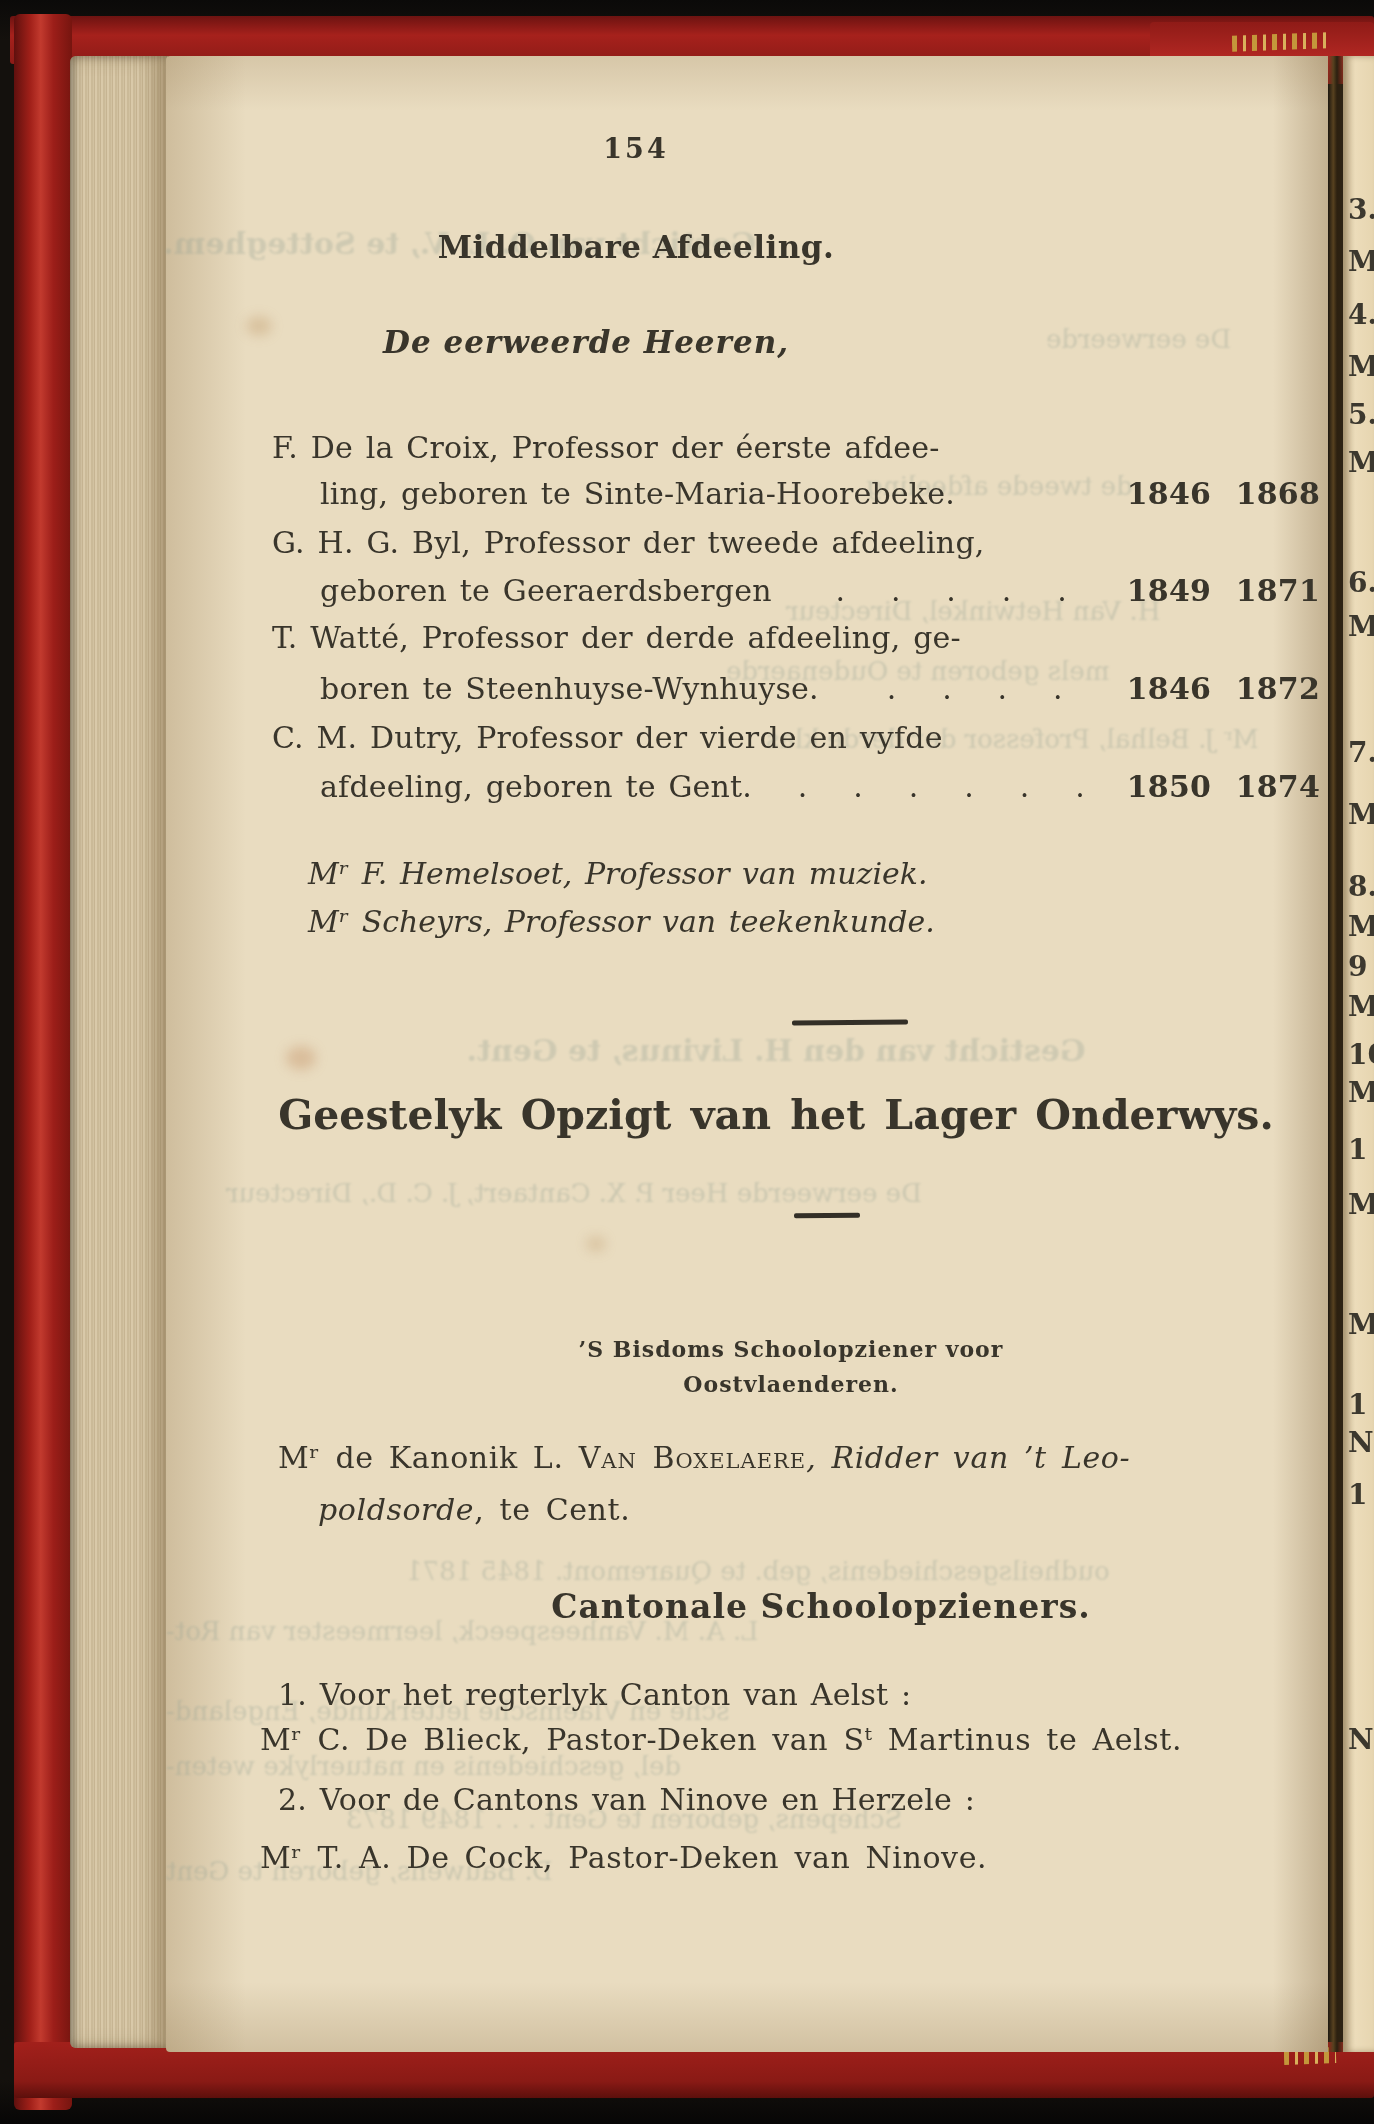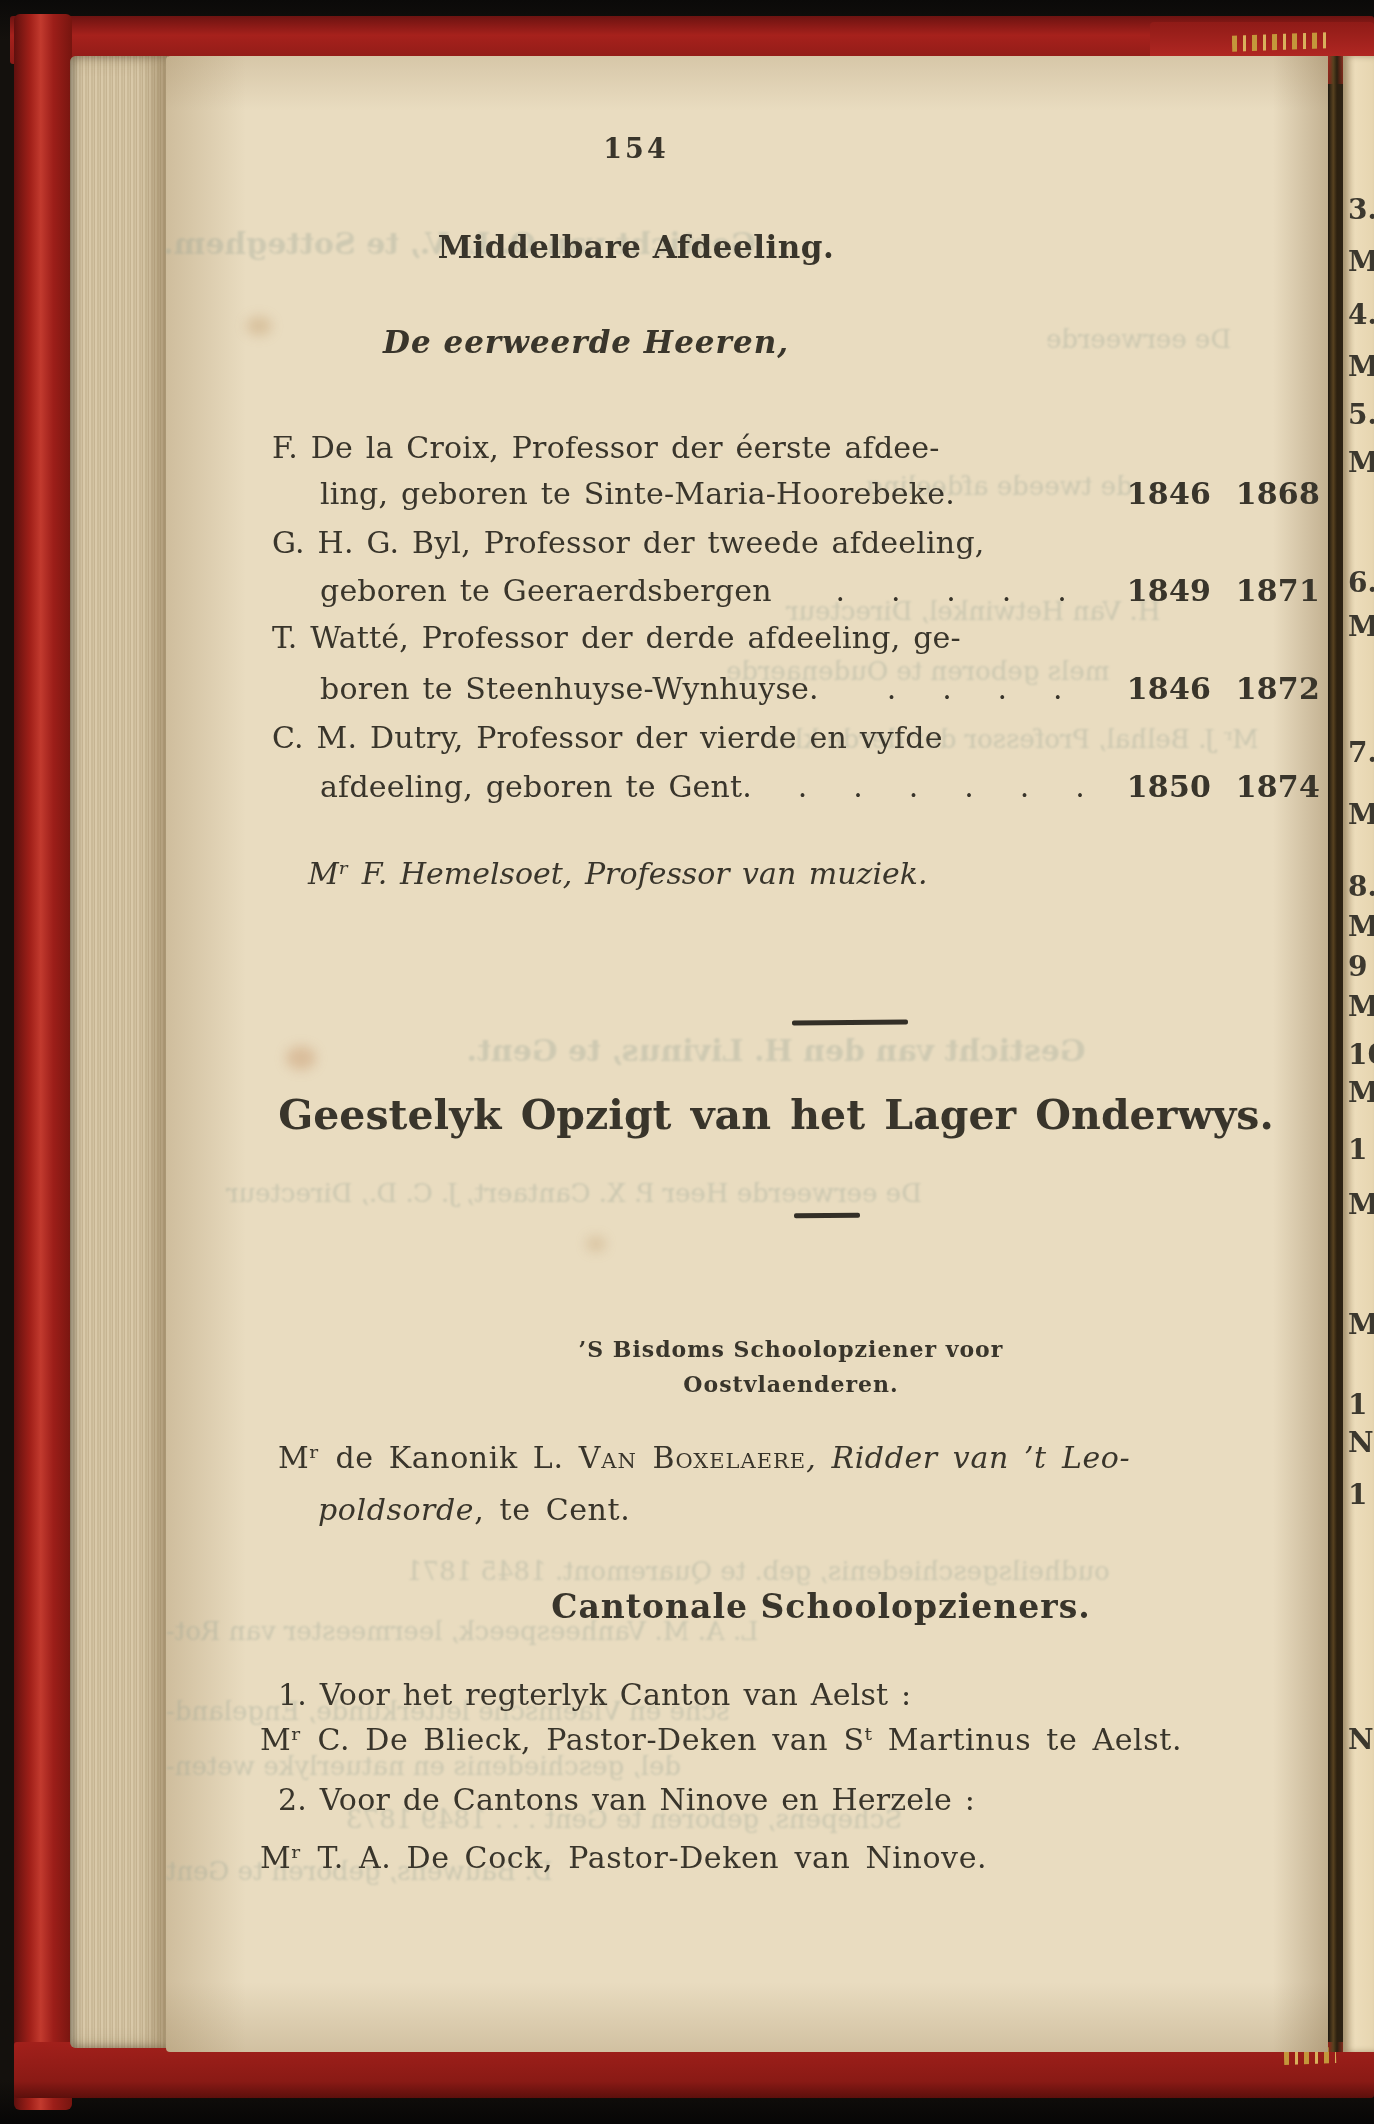--- a/index.html
+++ b/index.html
@@ -119,20 +119,21 @@
         <span class="years">1846 1872</span>
     </div>
     <div class="t line" style="top:664px;left:106px;">C. M. Dutry, Professor der vierde en vyfde</div>
     <div class="t line yline" style="top:713px;left:154px;right:8px;gap:9px;">
       <span>afdeeling, geboren te Gent.</span>
         <span class="dots">. . . . . .</span>
         <span class="years">1850 1874</span>
     </div>
 
     <div class="t ital" style="top:800px;left:142px;">Mʳ F. Hemelsoet, Professor van muziek.</div>
+    <div class="t ital" style="top:848px;left:142px;">Mʳ Scheyrs, Professor van teekenkunde.</div>
 
     <div class="rule" style="top:964px;left:626px;width:116px;"></div>
 
     <div class="t h1 center" style="top:1035px;left:105px;width:1010px;text-align:center;">Geestelyk Opzigt van het Lager Onderwys.</div>
 
     <div class="rule" style="top:1157px;left:628px;width:66px;"></div>
 
     <div class="t h2 center" style="top:1232px;left:130px;width:990px;">
       <span style="display:block;">’S Bisdoms Schoolopziener voor</span>
       <span style="display:block;">Oostvlaenderen.</span>

